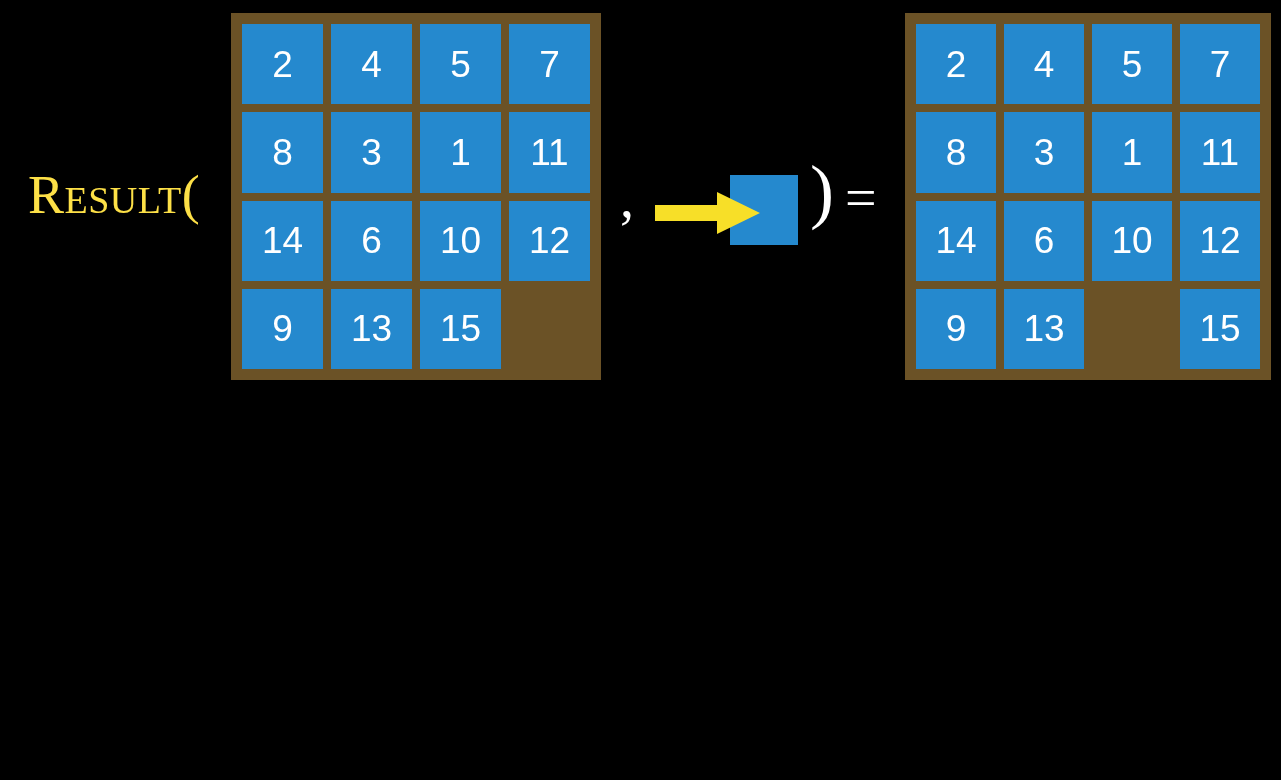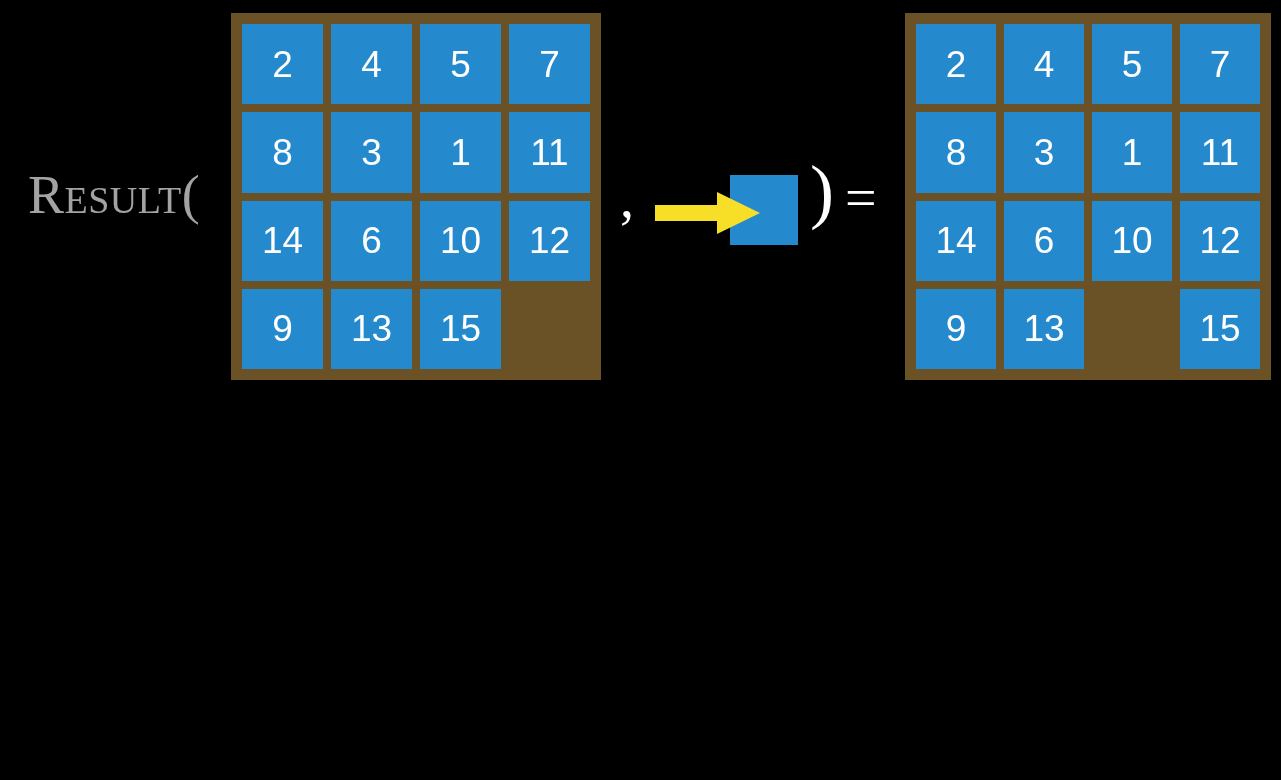--- a/index.html
+++ b/index.html
@@ -28,21 +28,21 @@
     width: 1281px;
     height: 390px;
   }
   .eq-row.row-top    { top: 0px; }
   .eq-row.row-bottom { top: 390px; }
 
   
   .result-label {
     position: absolute;
     left: 28px;
-    color: #a3a3a3;
+    color: #fde047;
     font-family: "Liberation Serif", serif;
     font-size: 54px;
     line-height: 1;
     font-variant: small-caps;
     letter-spacing: 0.5px;
     white-space: nowrap;
     user-select: none;
   }
   .row-top .result-label    { top: 168px; }
 

